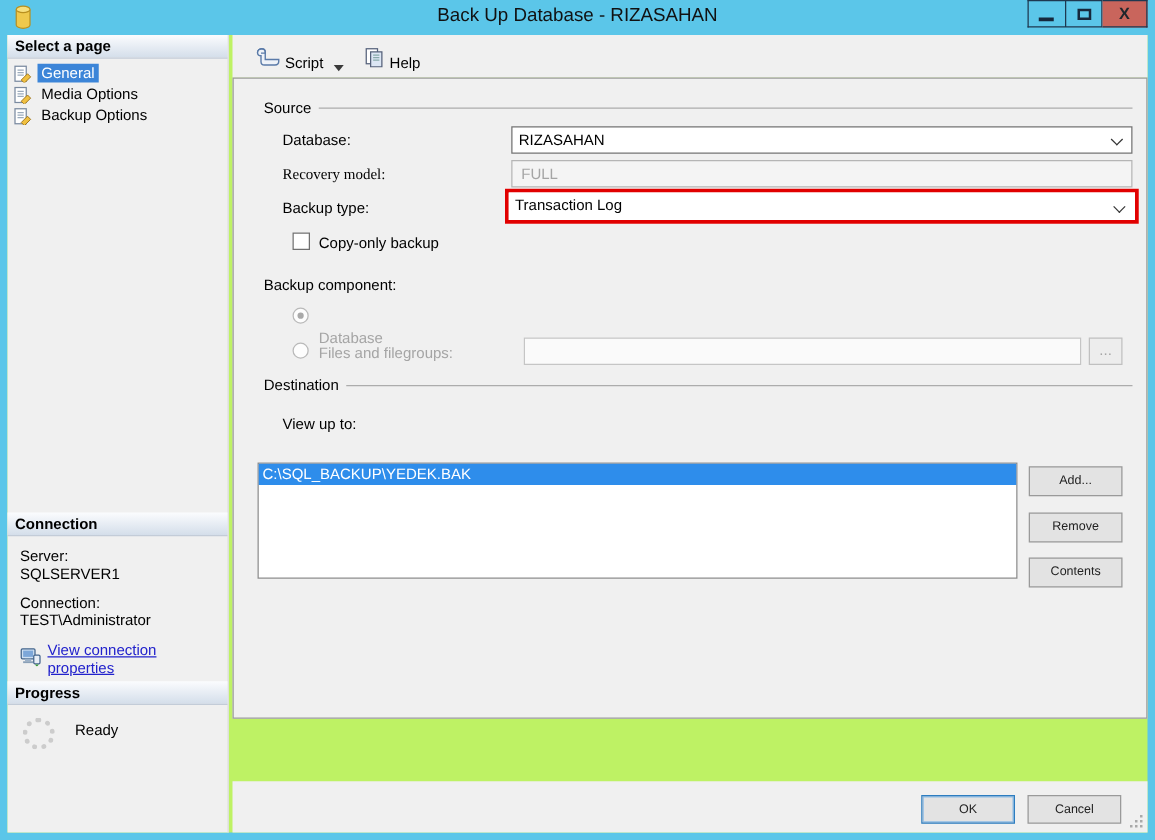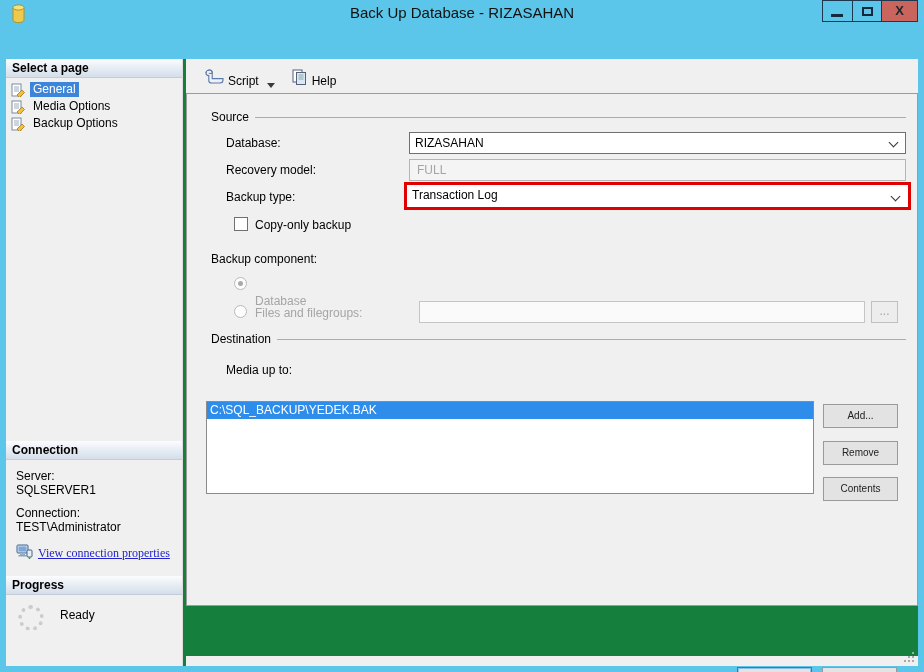--- a/index.html
+++ b/index.html
@@ -20,38 +20,38 @@
   .win-controls { position:absolute; right:6px; top:0; display:flex; }
   .win-btn { height:22px; border:1px solid #1e3850; background:transparent; position:relative; cursor:default; }
   .win-btn.min { width:30px; border-right:none; }
   .win-btn.max { width:30px; }
   .win-btn.close { width:36px; background:#C9655C; border-left:none;
     font-weight:bold; font-size:13px; color:#20262c; text-align:center; line-height:20px; }
   .glyph-min { position:absolute; left:8px; top:13px; width:12px; height:3px; background:#16283c; }
   .glyph-max { position:absolute; left:9px; top:6px; width:11px; height:9px; border:2px solid #16283c; background:transparent; }
 
   
-  .client { position:absolute; left:6px; top:28px; right:6px; bottom:6px; background:#15803d;margin-top:31px; }
+  .client { position:absolute; left:6px; top:28px; right:6px; bottom:6px; background:#bef264; }
 
   
   .sidebar { position:absolute; left:0; top:0; width:177px; height:100%; background:#f0f0f0; border-right:1px solid #dcdcdc; }
   .panel-header { height:19px; padding:2px 0 0 6px; font-weight:bold; font-size:12px;
     background:linear-gradient(to bottom,#fbfcfe,#d4deea); border-bottom:1px solid #c3ccd8; }
   .pages { padding:3px 2px; }
   .page-item { display:flex; align-items:center; height:17px; padding-left:3px; cursor:default; }
   .page-item .picon { width:16px; height:14px; margin-right:3px; flex:0 0 auto; }
   .page-label { padding:0 3px; line-height:15px; }
   .page-item.selected .page-label { background:#3C85D8; color:#fff; }
 
   .connection-section { position:absolute; left:0; top:382px; width:100%; }
   .conn-body { padding:9px 10px 0 10px; line-height:14px; }
   .conn-gap { height:9px; }
   .conn-link-row { display:flex; align-items:center; margin-top:10px; }
   .conn-link-row .cicon { margin-right:5px; }
-  .link { color:#2222CC; text-decoration:underline; cursor:pointer;font-family:Liberation Serif, serif; }
+  .link { color:#2222CC; text-decoration:underline; cursor:pointer; }
 
   .progress-section { position:absolute; left:0; top:517px; width:100%; }
   .prog-body { display:flex; align-items:flex-start; padding:10px 10px 0 12px; }
   .spinner { width:26px; height:26px; border:4px dotted #cccccc; border-radius:50%; margin-right:16px; }
   .ready-text { margin-top:3px; }
 
   
   .toolbar { position:absolute; left:180px; top:0; right:0; height:34px; background:#f0f0f0; display:flex; align-items:center; padding-left:14px; }
   .tool-btn { display:flex; align-items:flex-end; height:24px; padding:0 4px; cursor:default; }
   .tool-btn svg { margin-right:4px; }
@@ -230,21 +230,21 @@
         <span>Source</span>
         <span class="group-line"></span>
       </div>
 
       <div class="flabel" style="left:39px; top:42px;">Database:</div>
       <div class="combo" style="left:222px; top:38px; width:497px;">
         <span>RIZASAHAN</span>
         <span class="chev"></span>
       </div>
 
-      <div class="flabel" style="left:39px; top:69px;">Recovery model:</div>
+      <div class="flabel" style="left:39px; top:69px;font-family:Liberation Serif, serif;">Recovery model:</div>
       <div class="textbox-dis" style="left:222px; top:65px; width:497px;">
         <span>FULL</span>
       </div>
 
       <div class="flabel" style="left:39px; top:96px;">Backup type:</div>
       <div class="red-box" style="left:217px; top:88px; width:507px; height:28px;">
         <div class="combo">
           <span>Transaction Log</span>
           <span class="chev"></span>
         </div>
@@ -261,21 +261,21 @@
       <span class="radio" style="left:47px; top:211px;"></span>
       <div class="flabel dis" style="left:68px; top:212px;">Files and filegroups:</div>
       <div class="textbox-dis" style="left:232px; top:207px; width:446px; background:#fafafa; border-color:#c5c5c5;"></div>
       <div class="btn-browse" style="left:684px; top:207px;">...</div>
 
       <div class="group-row" style="left:24px; top:238px; width:695px;">
         <span>Destination</span>
         <span class="group-line"></span>
       </div>
 
-      <div class="flabel" style="left:39px; top:269px;">Media up to:</div>
+      <div class="flabel" style="left:39px; top:269px;">View up to:</div>
 
       <div class="listbox">
         <div class="list-row">C:\SQL_BACKUP\YEDEK.BAK</div>
       </div>
 
       <button class="btn" style="left:636px; top:310px;">Add...</button>
       <button class="btn" style="left:636px; top:347px;">Remove</button>
       <button class="btn" style="left:636px; top:383px;">Contents</button>
     </div>
 

